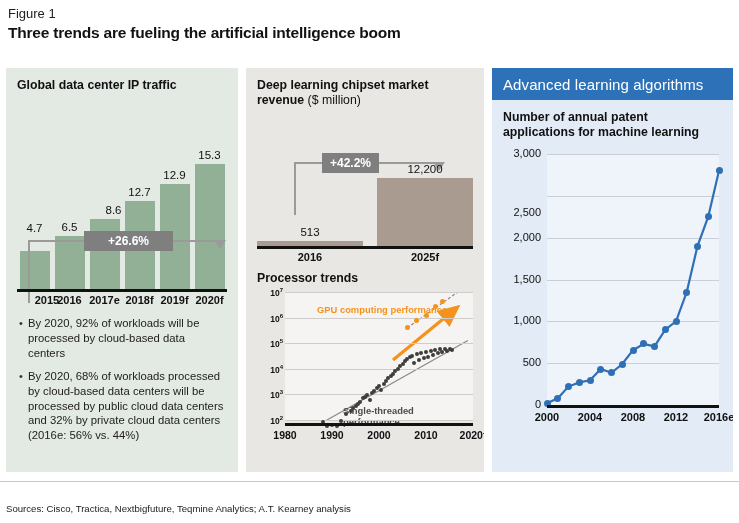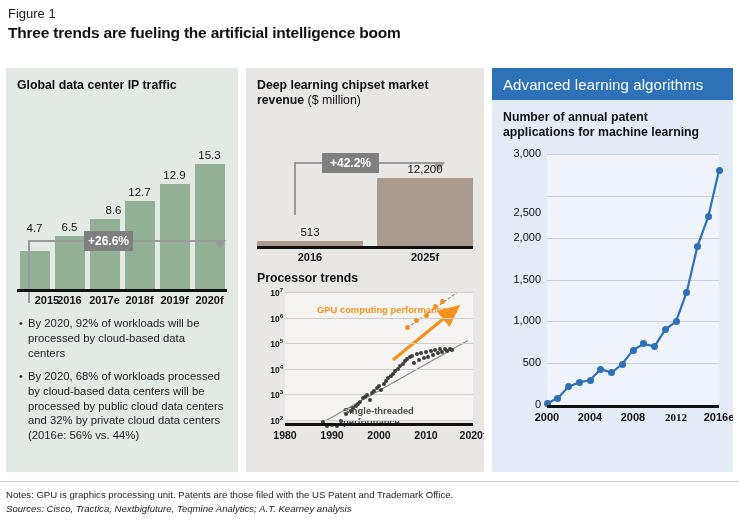--- a/index.html
+++ b/index.html
@@ -39,21 +39,21 @@
   .bar1-val { position: absolute; font-size: 11.5px; color: #111; text-align: center; width: 34px; }
   .axis1 { position: absolute; left: 11px; top: 221px; width: 210px; height: 2.5px; background: #111; }
   .xlab1 { position: absolute; top: 226px; font-size: 11px; font-weight: bold; color: #111; text-align: center; width: 40px; }
 
   
   .cal1-lineV { position: absolute; left: 22px; top: 173px; width: 1.5px; height: 62px; background: #9a9a9a; }
   .cal1-lineH { position: absolute; left: 22px; top: 172px; width: 192px; height: 1.5px; background: #9a9a9a; }
   .cal1-arrow { position: absolute; left: 208px; top: 172px; width: 0; height: 0;
                 border-left: 6px solid transparent; border-right: 6px solid transparent; border-top: 9px solid #9a9a9a; }
   .cal1-badge { position: absolute; left: 78px; top: 163px; background: #7f7f7f; color: #fff;
-                font-size: 12px; font-weight: bold; padding: 3px 4px; }
+                font-size: 12px; font-weight: bold; padding: 3px 24px; }
 
   
   .bullets { position: absolute; left: 13px; top: 248px; width: 206px; }
   .bullet { display: flex; margin-bottom: 8px; }
   .bullet .dot { width: 9px; flex: 0 0 9px; font-size: 11px; line-height: 1.32; color: #333; }
   .bullet .txt { font-size: 11.3px; line-height: 1.32; color: #222; }
 
   
   .bars2-wrap { position: absolute; left: 11px; top: 110px; width: 216px; height: 68px; }
   .bar2 { position: absolute; bottom: 0; background: #a99b8f; }
@@ -86,21 +86,21 @@
   .lc-grid { position: absolute; left: 0; width: 100%; height: 1px; background: #c9cfd6; }
   .lc-ylab { position: absolute; left: 0; width: 38px; text-align: right; font-size: 11px; color: #111; }
   .lc-axis { position: absolute; left: 44px; top: 251px; width: 172px; height: 2.5px; background: #111; }
   .lc-xlab { position: absolute; top: 257px; font-size: 11px; font-weight: bold; color: #111; text-align: center; }
   .lc-dot { position: absolute; width: 7px; height: 7px; border-radius: 50%; background: #2f6fb5; }
 
   
   .rule { position: absolute; left: 0; top: 481px; width: 739px; height: 1px; background: #c9c9c9; }
   .note { position: absolute; left: 6px; font-size: 9.6px; color: #222; }
   #note-line  { top: 489px; }
-  #src-line   { top: 503px; font-style: italic; }
+  #src-line   { top: 503px; }
 </style>
 </head>
 <body>
 
 <div class="page">
 
   <div class="fig-label">Figure 1</div>
   <div class="fig-title">Three trends are fueling the artificial intelligence boom</div>
 
   <div class="panel" id="panel-1">
@@ -318,22 +318,21 @@
           <div class="lc-ylab" style="top: 118.5px;">1,500</div>
           <div class="lc-ylab" style="top: 76.6667px;">2,000</div>
           <div class="lc-ylab" style="top: 17px; margin-top: 35px;">2,500</div>
           <div class="lc-ylab" style="top: -7px;">3,000</div>
         </div>
       <div class="lc-axis"></div>
       <div id="lc-xlabs">
           <div class="lc-xlab" style="left: 22px; width: 44px;">2000</div>
           <div class="lc-xlab" style="left: 65px; width: 44px;">2004</div>
           <div class="lc-xlab" style="left: 108px; width: 44px;">2008</div>
-          <div class="lc-xlab" style="left: 151px; width: 44px; font-family: Liberation Serif, serif;">2012</div>
+          <div class="lc-xlab" style="left: 151px; width: 44px;">2012</div>
           <div class="lc-xlab" style="left: 194px; width: 44px;">2016e</div>
         </div>
     </div>
   </div>
 
   <div class="rule"></div>
-  <div class="note" id="note-line">Notes: GPU is graphics processing unit. Patents are those filed with the US Patent and Trademark Office.</div>
   <div class="note" id="src-line">Sources: Cisco, Tractica, Nextbigfuture, Teqmine Analytics; A.T. Kearney analysis</div>
 </div>
 
 </body></html>

